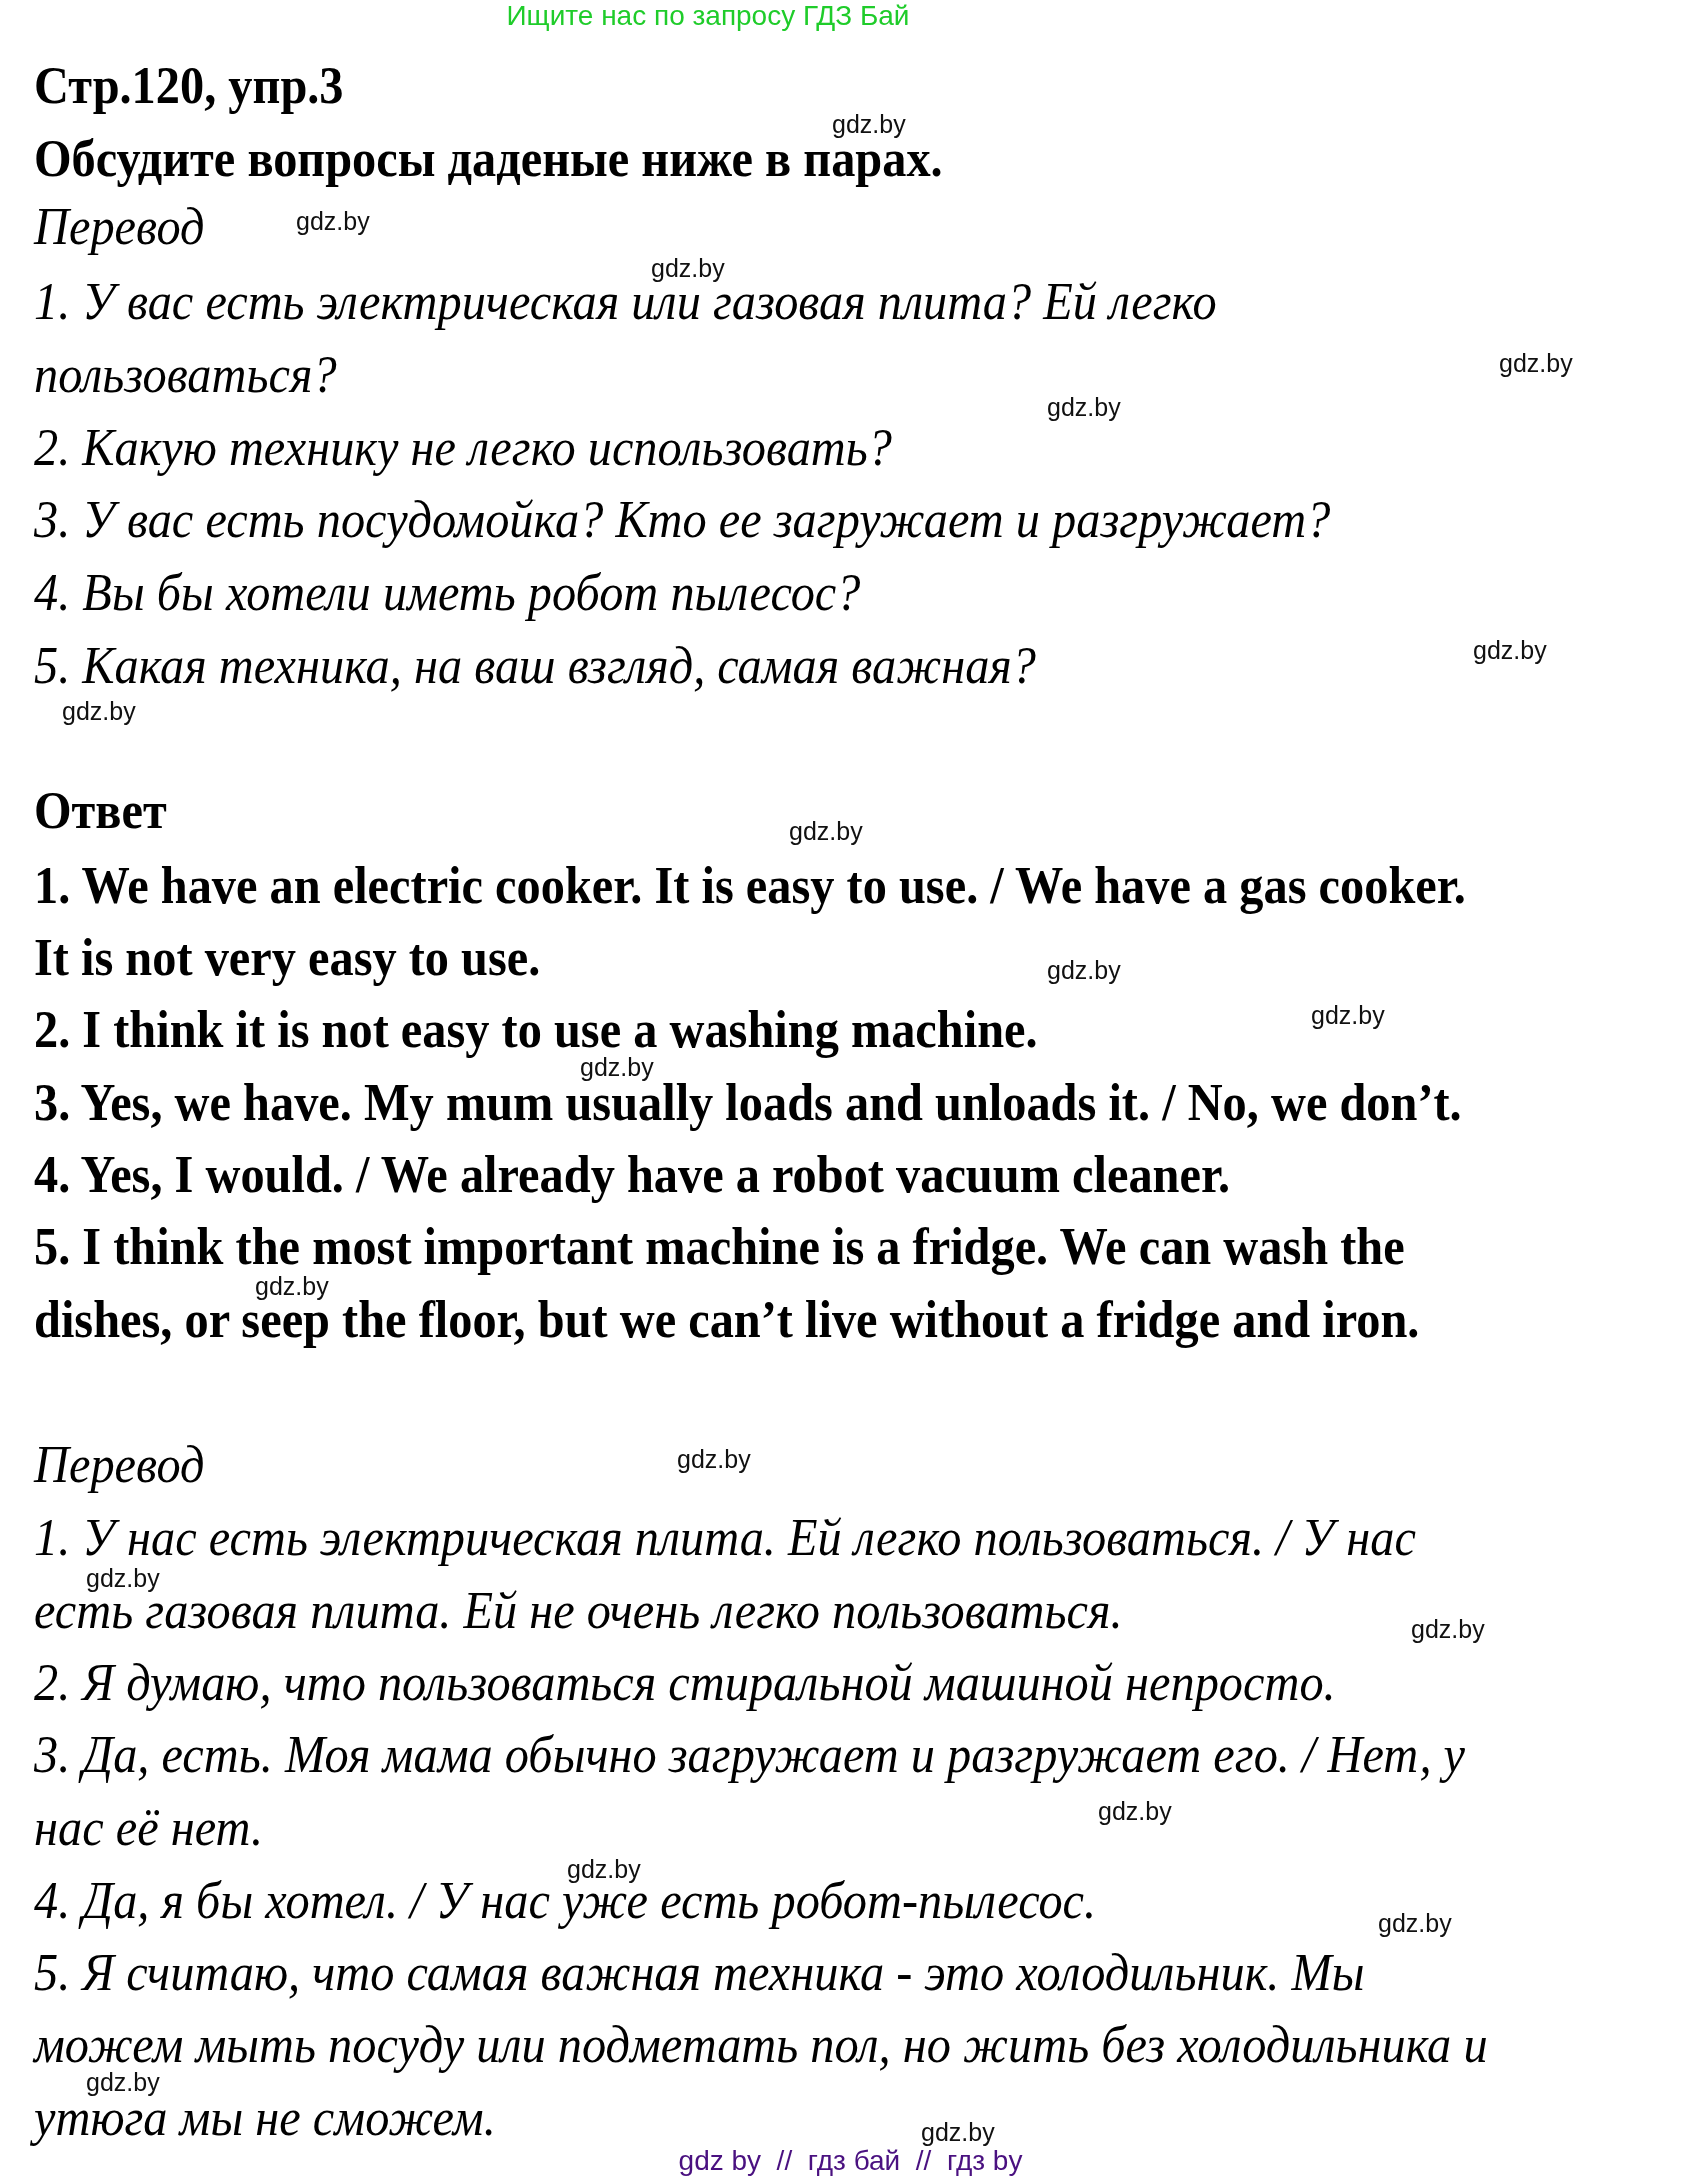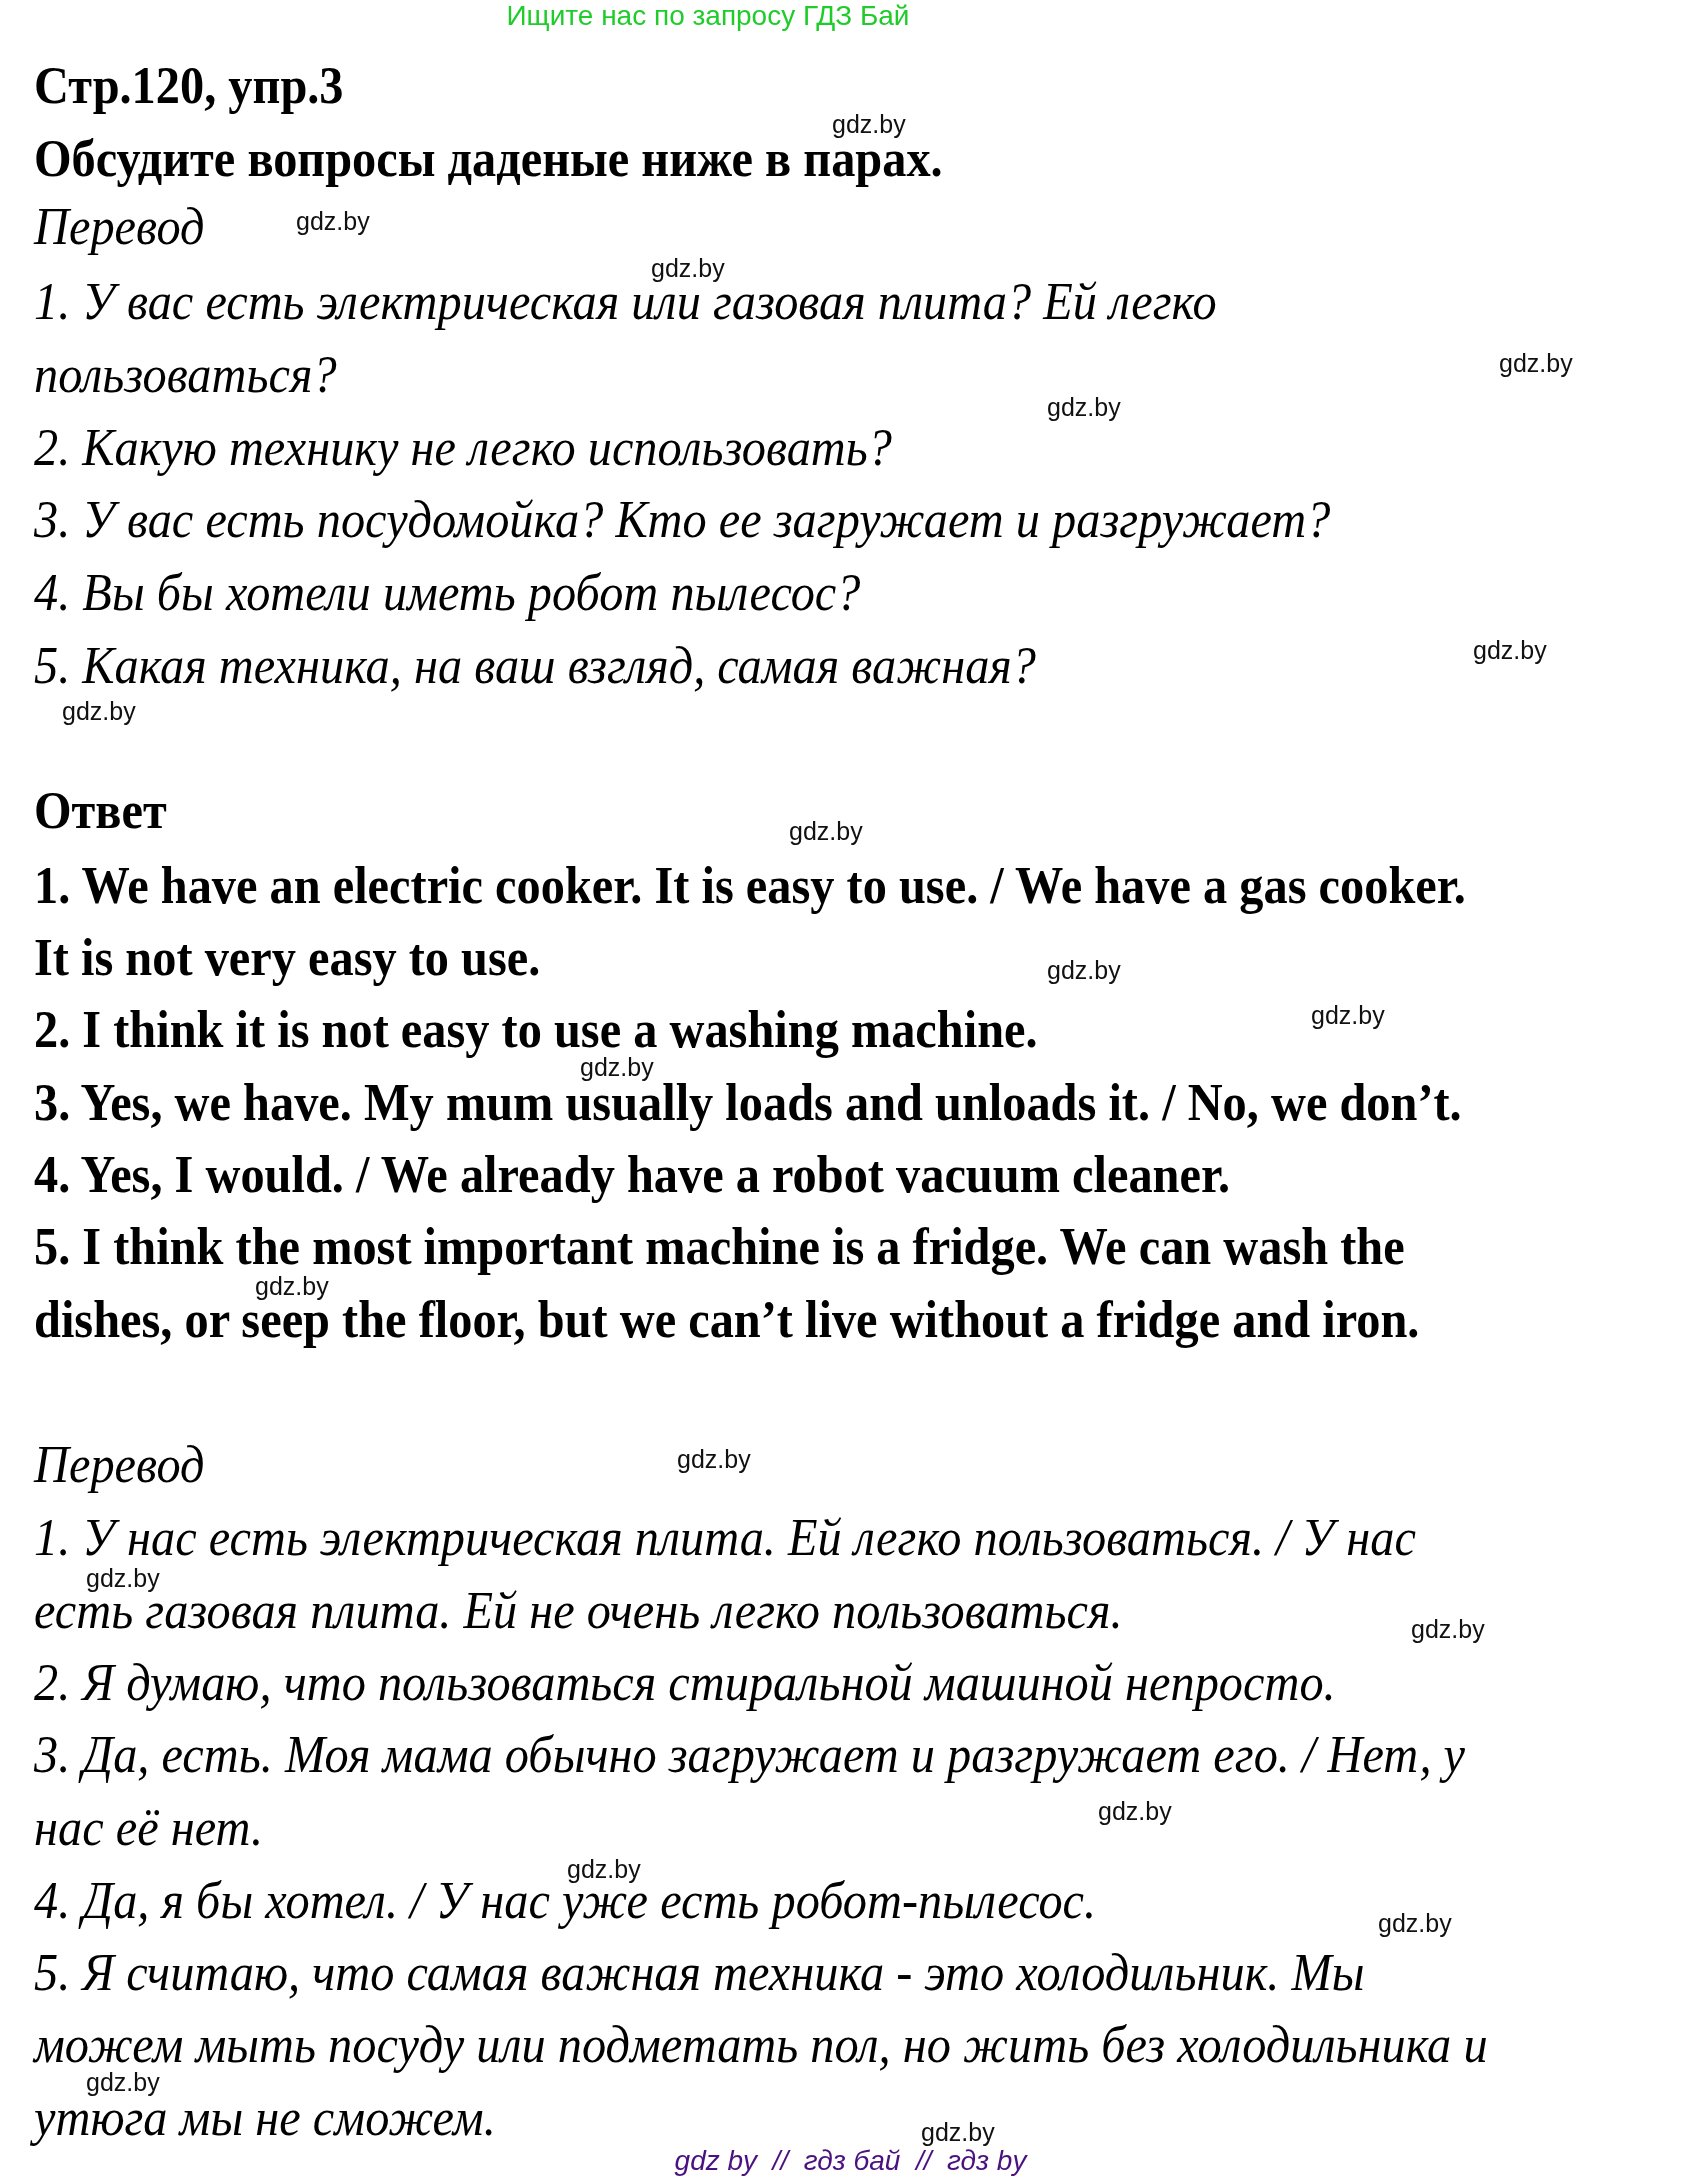--- a/index.html
+++ b/index.html
@@ -67,14 +67,14 @@
 <div class="wm" style="left:255px;top:1272px;">gdz.by</div>
 <div class="wm" style="left:677px;top:1445px;">gdz.by</div>
 <div class="wm" style="left:86px;top:1564px;">gdz.by</div>
 <div class="wm" style="left:1411px;top:1615px;">gdz.by</div>
 <div class="wm" style="left:1098px;top:1797px;">gdz.by</div>
 <div class="wm" style="left:567px;top:1855px;">gdz.by</div>
 <div class="wm" style="left:1378px;top:1909px;">gdz.by</div>
 <div class="wm" style="left:86px;top:2068px;">gdz.by</div>
 <div class="wm" style="left:921px;top:2118px;">gdz.by</div>
 
-<div class="bottom-banner" style="white-space:pre;font-style:italic;">gdz by  //  гдз бай  //  гдз by</div>
+<div class="bottom-banner" style="white-space:pre;">gdz by  //  гдз бай  //  гдз by</div>
 
 
 </body></html>

